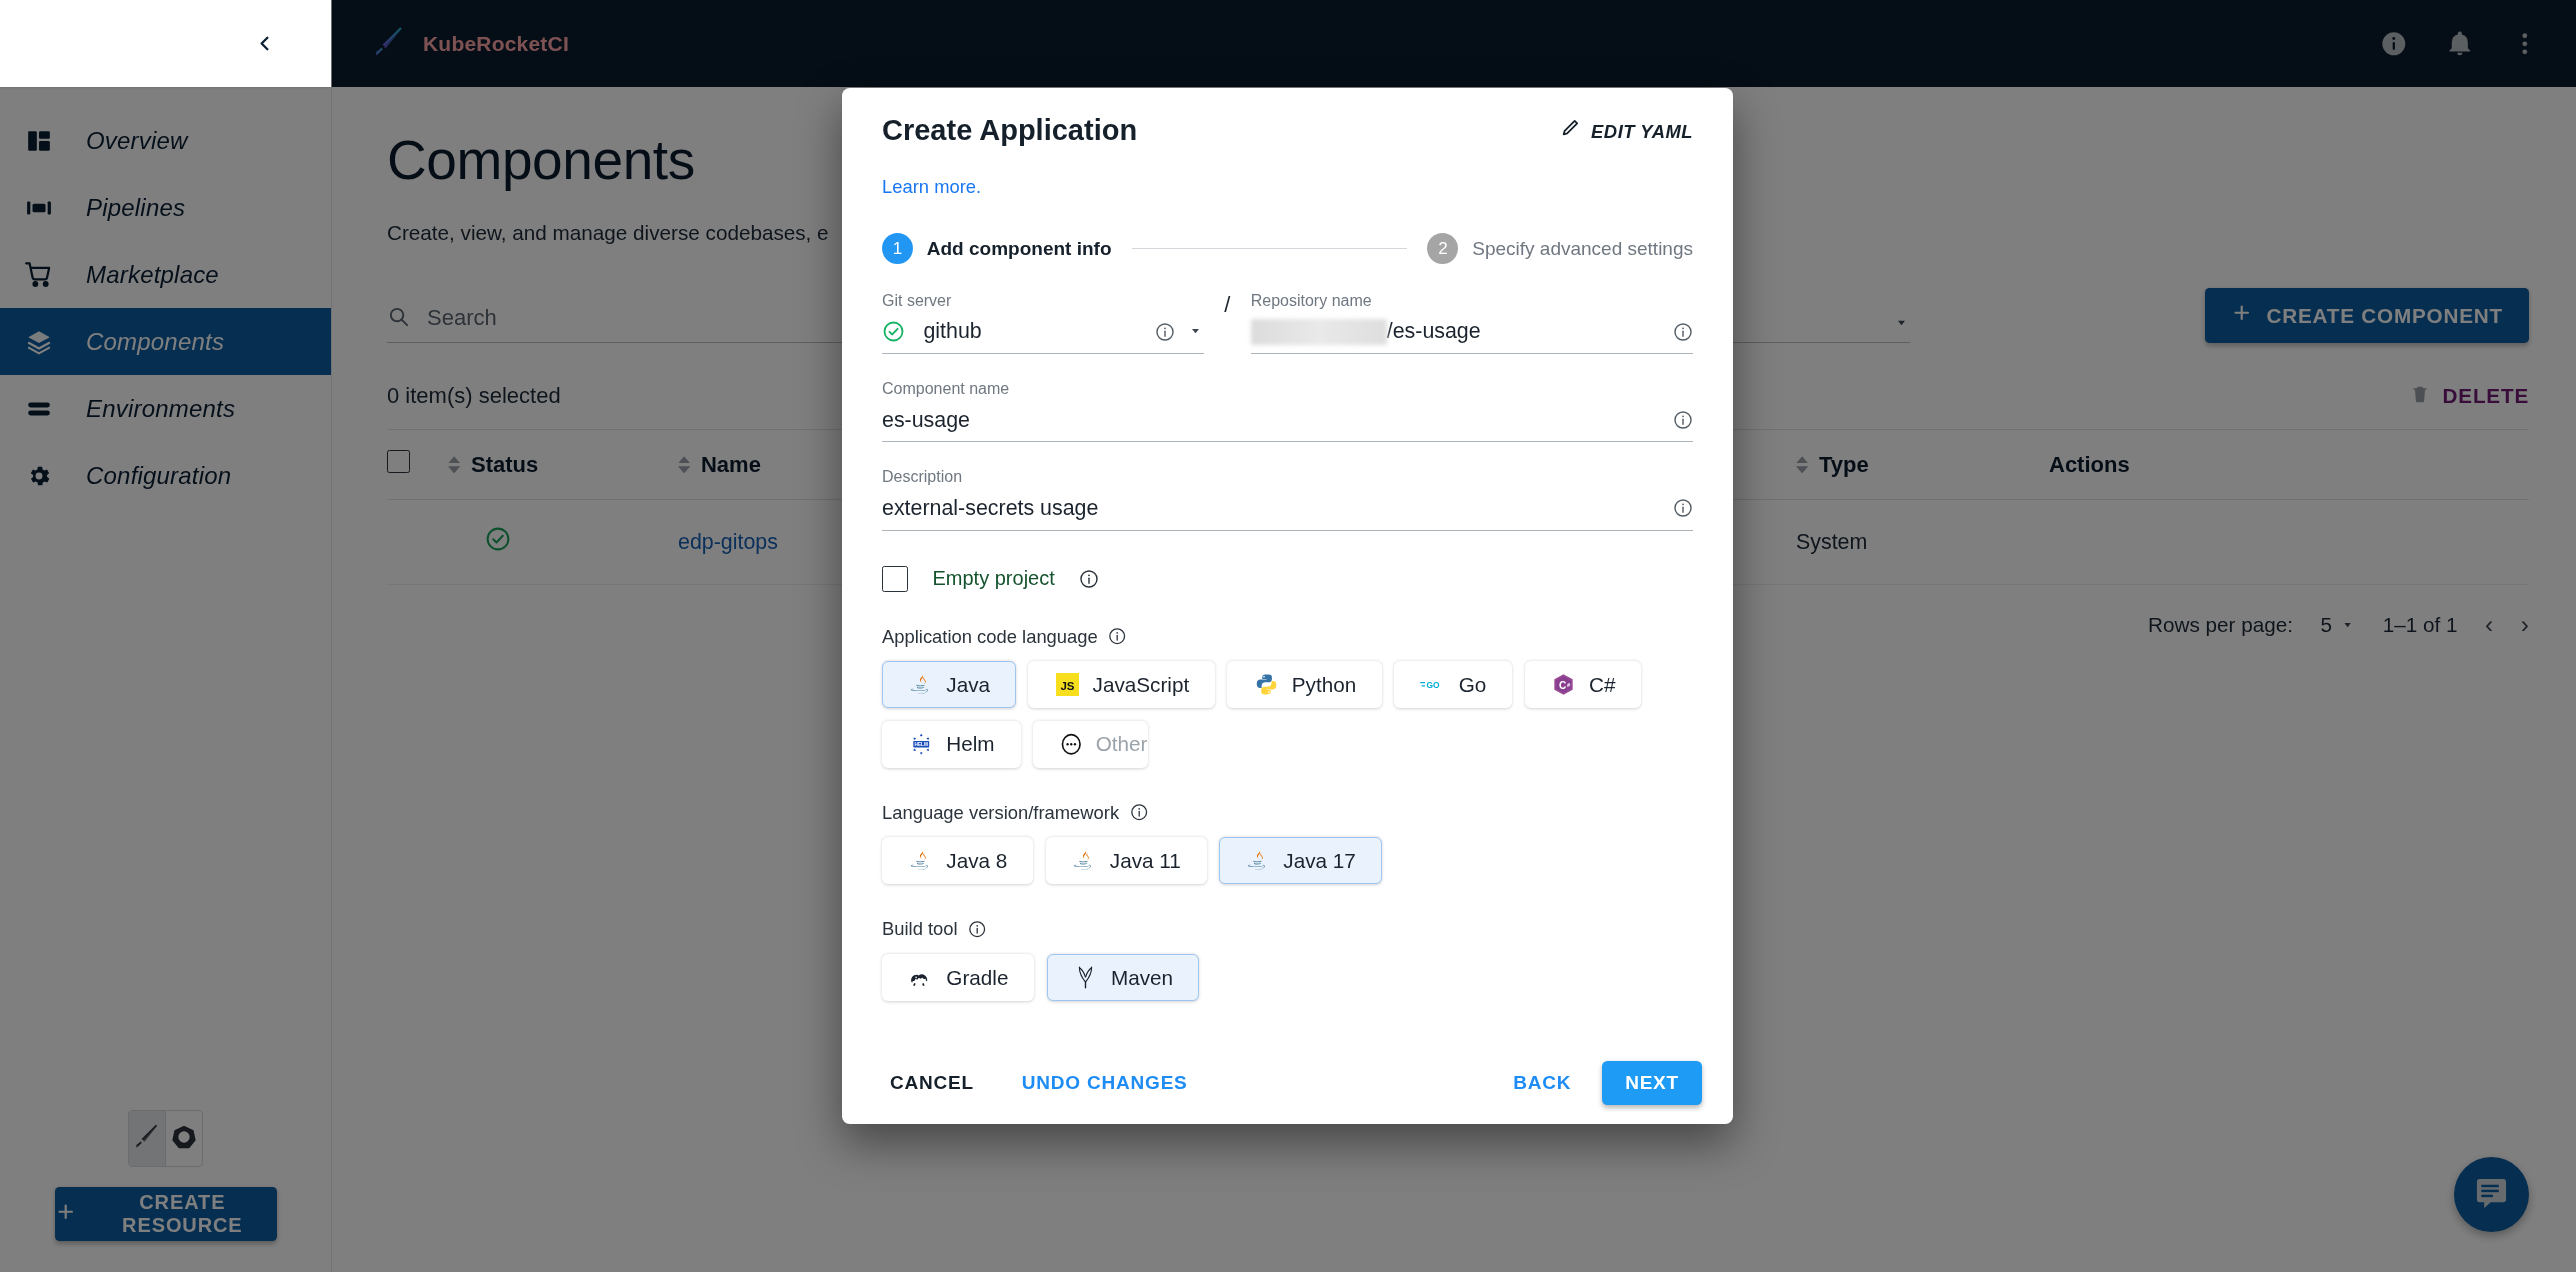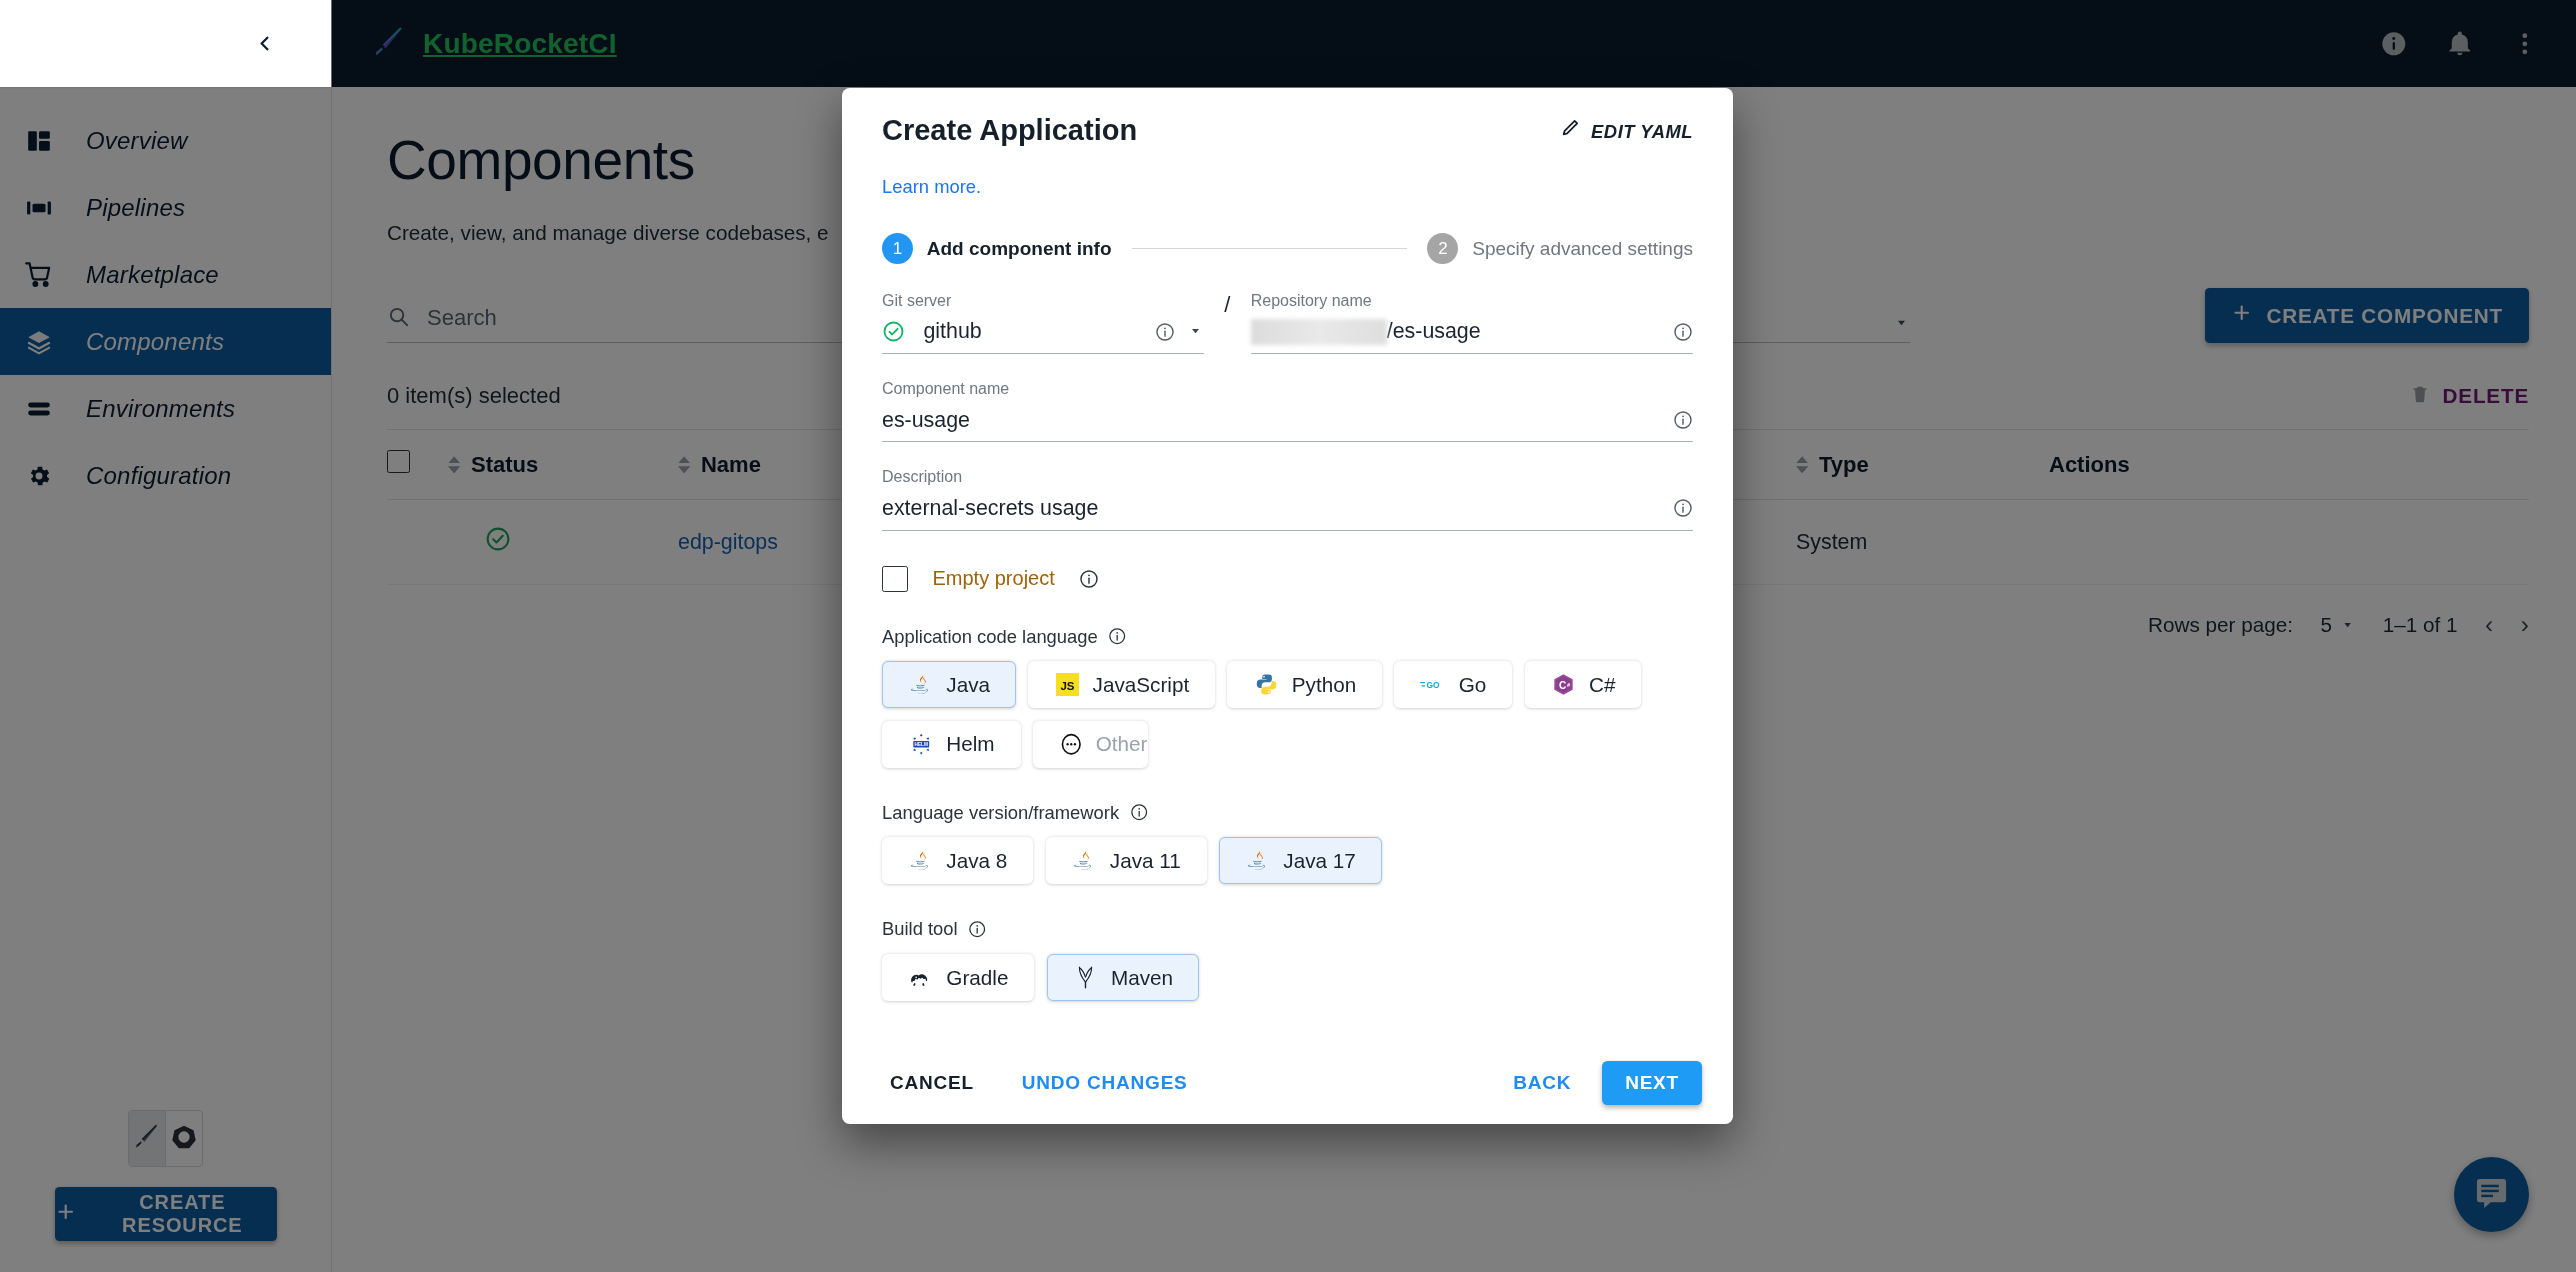--- a/index.html
+++ b/index.html
@@ -57,21 +57,21 @@
     font-family: "Liberation Sans", sans-serif;
   }
 
   
   .topbar {
     position: absolute; left: 332px; top: 0; right: 0; height: 87px;
     background: #0a1b2d; display: flex; align-items: center;
     padding: 0 37px 0 40px;
   }
   .brand { display: flex; align-items: center; gap: 17px; }
-  .brand-name { color: #22c55e; font-size: 28px; font-weight: 700; letter-spacing: 0.2px; text-decoration: underline; }
+  .brand-name { color: #fca5a5; font-size: 21px; font-weight: 700; letter-spacing: 0.2px; }
   .topbar-right { margin-left: auto; display: flex; align-items: center; gap: 38px; }
   .tb-ico { cursor: pointer; display: flex; align-items: center; justify-content: center; }
 
   
   .page { position: absolute; left: 332px; top: 87px; right: 0; bottom: 0;
           background: #fff; padding: 41px 47px 0 55px; }
   .page-title { font-size: 55px; color: #0a1b2d; font-weight: 400; letter-spacing: -0.4px; }
   .page-sub { margin-top: 29px; font-size: 20.7px; color: #1d2a38; }
   .toolbar { margin-top: 43px; display: flex; align-items: flex-end; gap: 23px; }
   .search-box {
@@ -156,21 +156,21 @@
     display: inline-block; width: 136px; height: 26px;
     background: linear-gradient(90deg,#dcdcdc,#e9e9e9,#dedede);
     filter: blur(1.9px); vertical-align: middle; border-radius: 1.5px;
   }
   .ico-right { margin-left: auto; display: flex; align-items: center; gap: 12.3px; }
   .slash { font-size: 22px; color: #1b242e; padding: 0 12.3px 10.7px; }
   .check-ok { color: #16b364; display: flex; }
 
   .chk-row { margin-top: 35px; display: flex; align-items: center; gap: 24.5px; }
   .chkbox { width: 26px; height: 26px; border: 1.9px solid #2b333c; border-radius: 2.3px; cursor: pointer; }
-  .chk-lbl { font-size: 20px; color: #a16207; }
+  .chk-lbl { font-size: 20px; color: #14532d; }
 
   .sec { margin-top: 34px; }
   .sec-lbl { display: flex; align-items: center; gap: 10.7px; font-size: 18.4px; color: #2b333c; }
   .chips { display: flex; flex-wrap: wrap; gap: 12.3px; margin-top: 13.8px; }
   .chip {
     display: flex; align-items: center; gap: 12.3px; height: 47px;
     padding: 0 25px; border-radius: 6.1px; background: #fff; cursor: pointer;
     border: 0.8px solid transparent; box-shadow: 0 0.8px 3.1px rgba(0,0,0,.18);
     font-size: 20.7px; color: #1b242e;
   }

